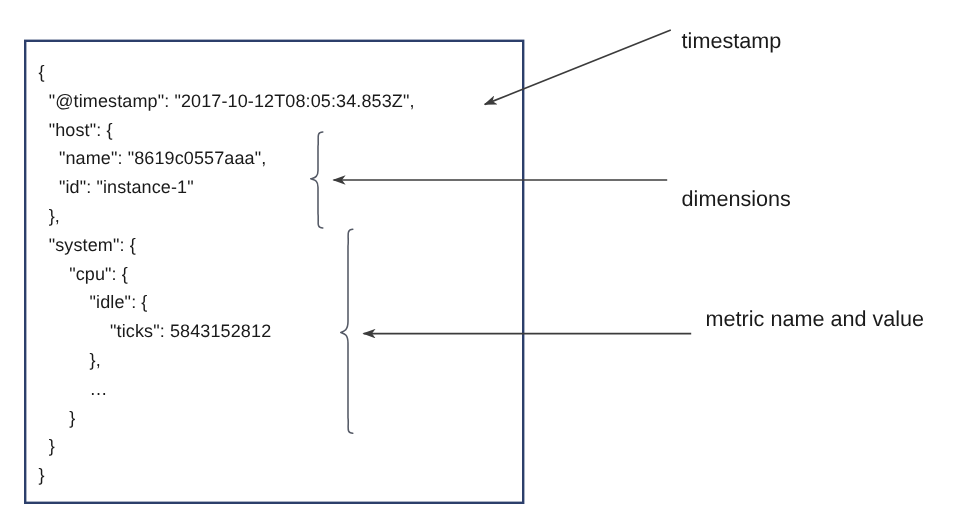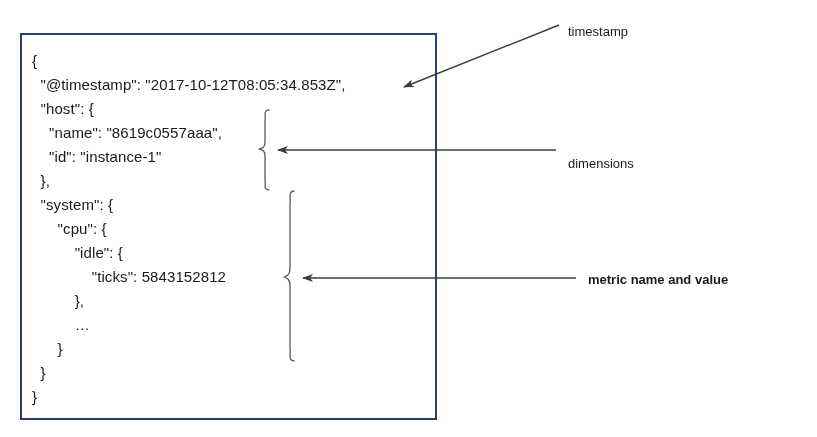--- a/index.html
+++ b/index.html
@@ -46,27 +46,27 @@
     line-height: 24px;
     color: #1a1a1a;
     white-space: pre;
     letter-spacing: 0.1px;
   }
 
   
   .annot-label {
     position: absolute;
     font-family: "Liberation Sans", sans-serif;
-    font-size: 13px;
+    font-size: 18px;
     color: #1a1a1a;
     white-space: nowrap;
   }
   #label-timestamp { left: 568px; top: 24px; }
   #label-dimensions { left: 568px; top: 156px; }
-  #label-metric { left: 588px; top: 272px; font-weight: bold; }
+  #label-metric { left: 588px; top: 256px; }
 
   
   #overlay {
     position: absolute;
     left: 0;
     top: 0;
     width: 817px;
     height: 437px;
     pointer-events: none;
   }

